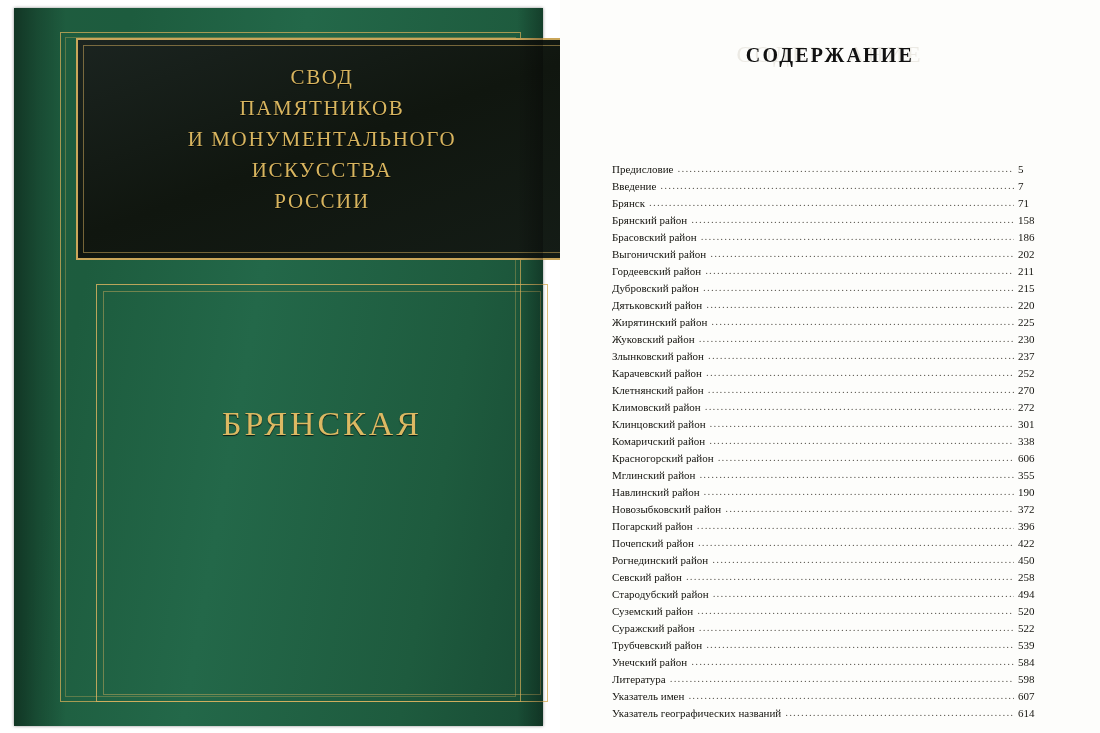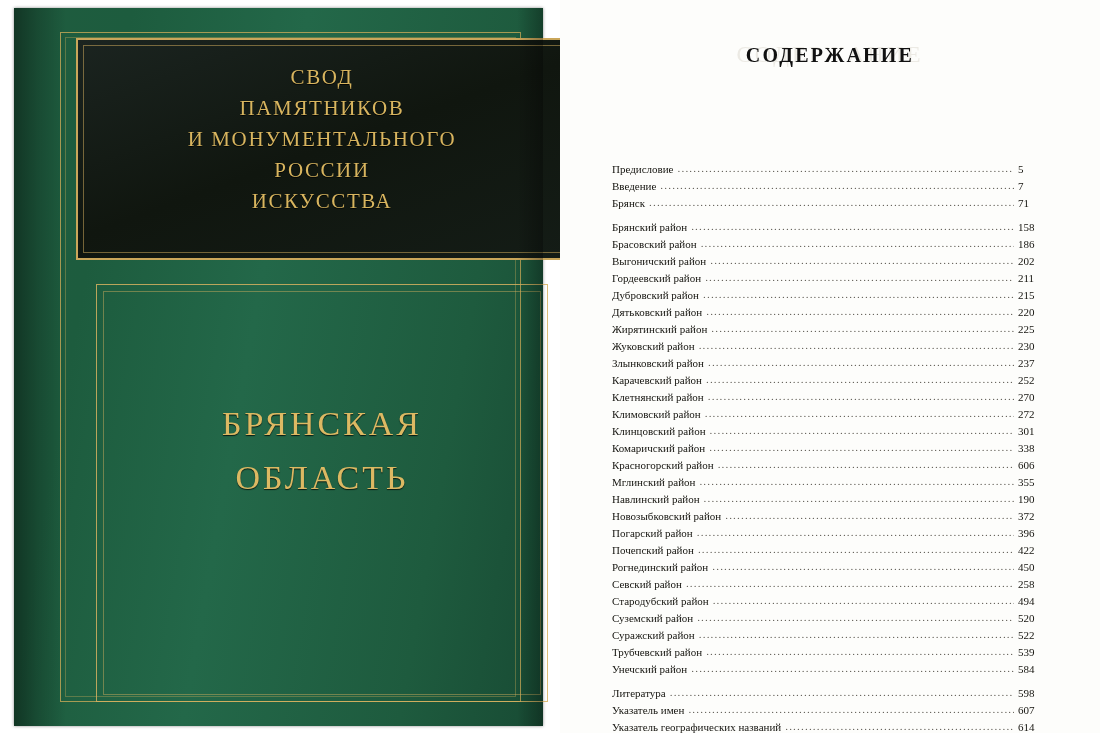--- a/index.html
+++ b/index.html
@@ -171,21 +171,21 @@
   }
   .toc-row {
     display: flex;
     align-items: baseline;
     font-size: 11px;
     color: #15140f;
     line-height: 12px;
     padding: 3px 0 2px 0;
     justify-content: center;
   }
-  .toc-row.gap-top { margin-top: 7px; }
+  .toc-row.gap-top { }
   .toc-label { white-space: nowrap; }
   .toc-dots {
     flex: 1 1 auto;
     margin: 0 4px;
     overflow: hidden;
     white-space: nowrap;
     color: #5d5a52;
     font-size: 11px;
     letter-spacing: 1.2px;
     transform: translateY(-1px);
@@ -208,30 +208,29 @@
       <div class="gold-frame">
         <div class="gold-frame-inner"></div>
       </div>
 
       <div class="plaque">
         <div class="plaque-inner"></div>
         <div class="plaque-text">
           <div>СВОД</div>
           <div>ПАМЯТНИКОВ</div>
           <div>И МОНУМЕНТАЛЬНОГО</div>
+          <div>ИСКУССТВА</div>
           <div>РОССИИ</div>
-          <div>ИСКУССТВА</div>
         </div>
       </div>
 
       <div class="lower-panel">
         <div class="lower-panel-inner"></div>
         <div class="region-title">
           <div>БРЯНСКАЯ</div>
-          <div>ОБЛАСТЬ</div>
         </div>
       </div>
 
     </div>
   </div>
 
   <div class="contents">
     <div class="ghost-header">СОДЕРЖАНИЕ</div>
     <div class="contents-title">СОДЕРЖАНИЕ</div>
 

